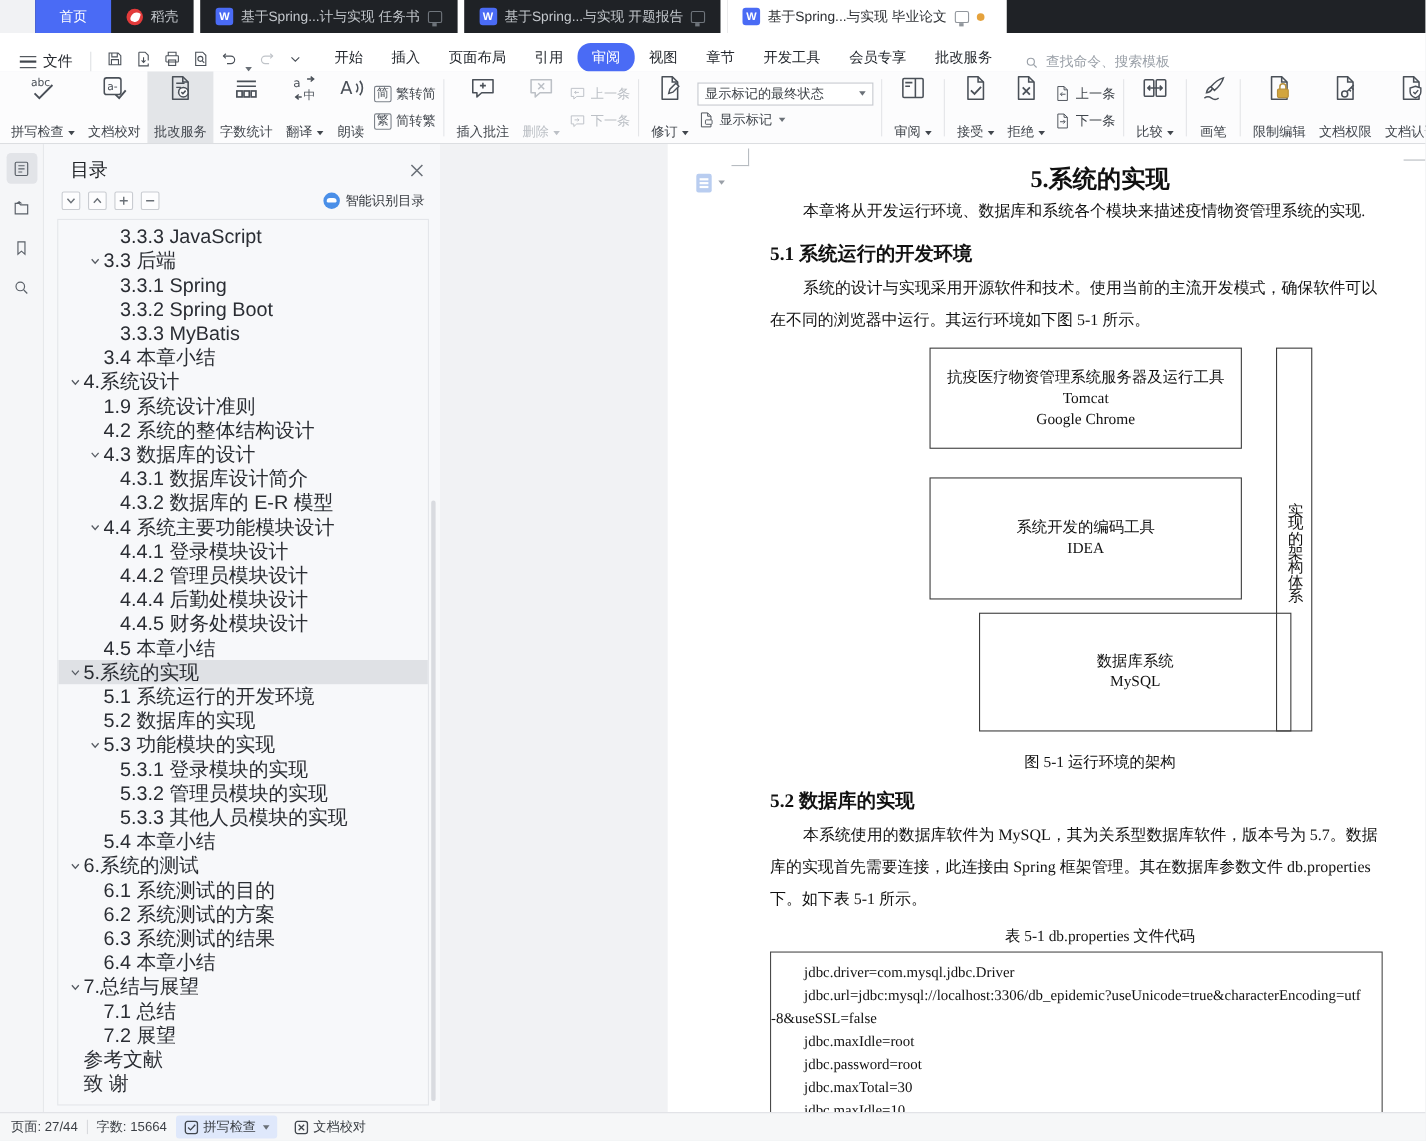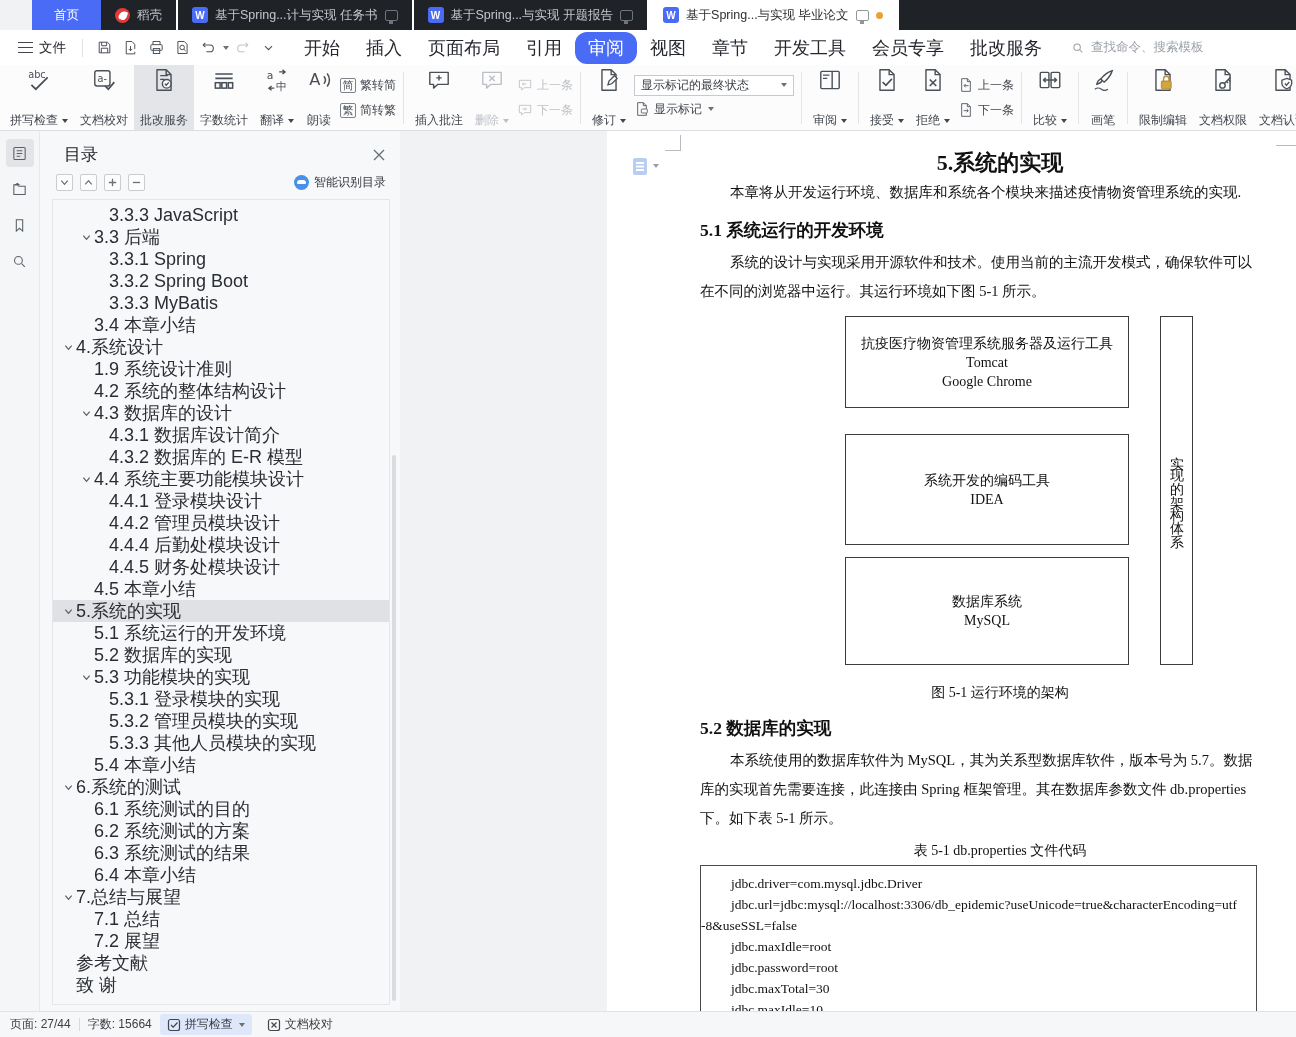--- a/index.html
+++ b/index.html
@@ -3,44 +3,44 @@
 <meta charset="utf-8">
 <style>
   * { margin:0; padding:0; box-sizing:border-box; }
   html,body { width:1296px; height:1037px; overflow:hidden;
     font-family:"Liberation Sans","DejaVu Sans",sans-serif; background:#f1f2f4; }
   .app { width:1296px; height:1037px; display:flex; flex-direction:column; }
 
   
   .tabbar { height:30px; background:#1f2226; display:flex; align-items:stretch; flex-shrink:0;margin-left:32px; }
   .tab { display:flex; align-items:center; gap:7px; padding:0 14px; font-size:12.5px;
-         color:#c3c7cc; border-right:2px solid #ffffff; cursor:pointer; }
+         color:#c3c7cc; border-right:6px solid #ffffff; cursor:pointer; }
   .tab.home { background:#4a6bf5; color:#fff; padding:0 22px; border-right:none; }
   .tab.active { background:#ffffff; color:#2c2f33; }
   .wicon { width:16px; height:16px; background:#4a6bf5; border-radius:3px; color:#fff;
            font-size:10px; font-weight:bold; display:flex; align-items:center; justify-content:center; }
   .docer-logo { width:15px; height:15px; border-radius:50%; background:#e23b3b; position:relative; overflow:hidden; }
   .docer-logo::after { content:""; position:absolute; left:4px; top:3px; width:8px; height:9px;
            background:#fff; border-radius:80% 20% 60% 40%; transform:rotate(18deg); }
   .monitor-ic { width:13px; height:11px; border:1.2px solid #7e848b; border-radius:2px; position:relative; opacity:.85; }
   .monitor-ic::after { content:""; position:absolute; left:3px; bottom:-4px; width:4px; height:2.5px; background:#7e848b; }
   .mod-dot { width:7px; height:7px; border-radius:50%; background:#e5a23c; }
 
   
-  .menubar { height:35px; background:#fff; display:flex; align-items:center; padding:0 10px; flex-shrink:0; }
+  .menubar { height:35px; background:#fff; display:flex; align-items:flex-end; padding:0 10px; flex-shrink:0; }
   .file-btn { display:flex; align-items:center; gap:6px; font-size:13.5px; color:#24282e; padding:0 8px; cursor:pointer; }
   .burger { width:15px; height:11px; border-top:1.6px solid #41464d; border-bottom:1.6px solid #41464d; position:relative; }
   .burger::after { content:""; position:absolute; left:0; top:3.6px; width:100%; height:1.6px; background:#41464d; }
   .vdiv { width:1px; height:18px; background:#dfe1e4; margin:0 8px; }
   .qicon { width:26px; height:24px; display:flex; align-items:center; justify-content:center;
            color:#4a5058; cursor:pointer; border-radius:3px; }
   .qicon.dis { color:#c0c4c9; }
   .qicon svg { width:17px; height:17px; }
   .menu-items { display:flex; align-items:center; margin-left:10px; }
-  .mitem { font-size:18px; color:#24282e; padding:4px 13px; border-radius:12px; cursor:pointer; white-space:nowrap; }
+  .mitem { font-size:13px; color:#24282e; padding:4px 13px; border-radius:12px; cursor:pointer; white-space:nowrap; }
   .mitem.active { background:#4a6bf5; color:#fff; }
   .ribbon-search { display:flex; align-items:center; gap:6px; margin-left:16px; color:#9aa0a8; font-size:12.5px; cursor:text; }
   .ribbon-search svg { width:14px; height:14px; color:#9aa0a8; }
 
   
   .toolbar { height:66px; background:#fcfcfd; border-bottom:1px solid #dcdee1; display:flex;
              align-items:center; padding:0 4px; flex-shrink:0; overflow:hidden; }
   .tb-big { display:flex; flex-direction:column; align-items:center; justify-content:center; gap:19px;
             padding:5px 6px 4px; border-radius:3px; cursor:pointer; flex-shrink:0; }
   .tb-big.selected { background:#e3e5e8; }
@@ -113,21 +113,21 @@
   .doc-title { margin-top:17px; text-align:center; font-size:22px; font-weight:bold; white-space:nowrap; }
   .doc-p { font-size:14.5px; line-height:29px; white-space:nowrap; }
   .doc-p .ln { display:block; }
   .doc-p .ln.first { text-indent:30px; }
   .doc-h2 { font-size:17.5px; font-weight:bold; margin-top:11px; white-space:nowrap; }
   .p-mt { margin-top:6px; }
 
   .diagram { position:relative; height:352px; margin-top:10px; }
   .dbox { position:absolute; left:145px; width:284px; border:1.5px solid #3c3c3c; display:flex;
           flex-direction:column; align-items:center; justify-content:center; font-size:14px; line-height:19px; }
-  .dbox1 { top:0; height:92px; } .dbox2 { top:118px; height:111px; } .dbox3 { top:241px; height:108px; }
+  .dbox1 { top:0; height:92px; } .dbox2 { top:118px; height:111px; } .dbox3 { top:241px; height:108px;margin-left:45px; }
   .dside { position:absolute; left:460px; top:0; width:33px; height:349px; border:1.5px solid #3c3c3c;
            display:flex; align-items:center; justify-content:center; }
   .dside span { writing-mode:vertical-rl; font-size:14px; letter-spacing:13px; }
   .fig-cap { text-align:center; font-size:14px; margin-top:16px; }
   .tbl-cap { text-align:center; font-size:14px; margin-top:9px; }
   .codebox { margin-top:5px; width:557px; border:1px solid #4a4a4a; padding:7px 8px 40px 0; }
   .code-ln { font-size:13.5px; line-height:21px; white-space:nowrap; display:block; }
   .code-ln.ind { padding-left:30px; }
 
   

